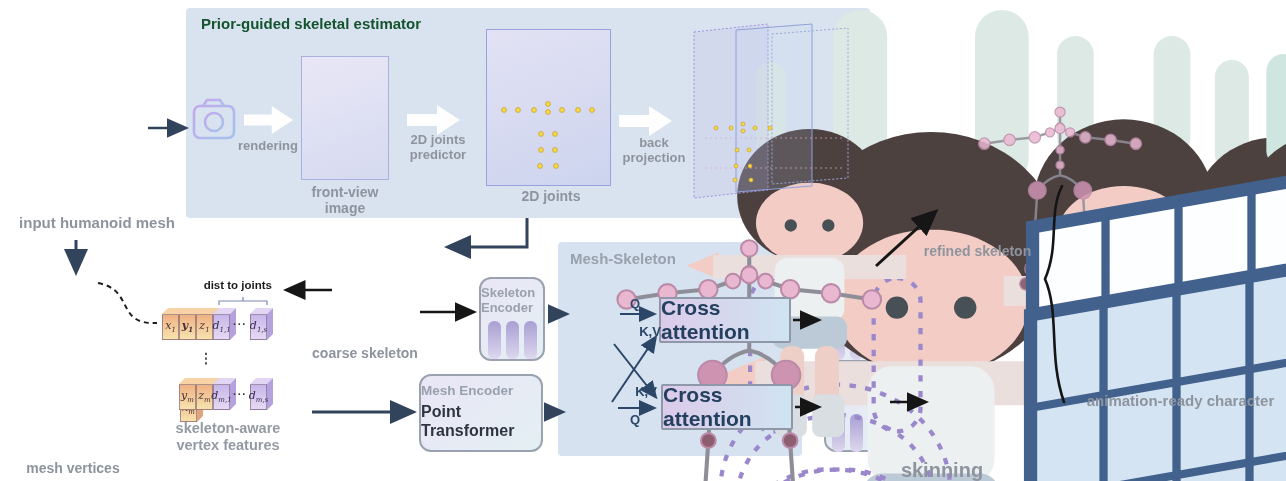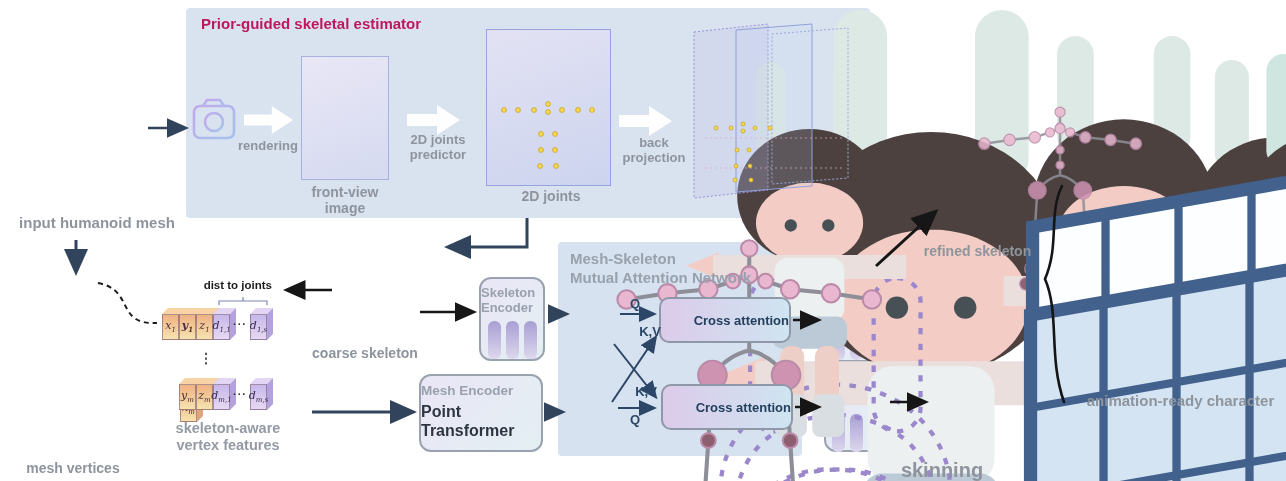--- a/index.html
+++ b/index.html
@@ -1,29 +1,29 @@
 <!DOCTYPE html>
 <html><head>
 <meta charset="utf-8">
 <style>
   html,body{margin:0;padding:0;background:#fff;}
   #stage{position:relative;width:1286px;height:481px;background:#ffffff;overflow:hidden;
          font-family:"Liberation Sans",sans-serif;}
   .panel{position:absolute;border-radius:4px;}
   .lbl{position:absolute;font-weight:bold;color:#8e949d;text-align:center;line-height:1.15;}
-  .ttl{position:absolute;font-weight:bold;color:#be185d;font-size:15px;line-height:1.25;}
+  .ttl{position:absolute;font-weight:bold;color:#14532d;font-size:15px;line-height:1.25;}
   .box{position:absolute;border:2px solid #9aa2b0;border-radius:12px;
        background:linear-gradient(135deg,#eae6f6,#e3eff3);text-align:left;box-sizing:border-box;}
   .box .bt{font-size:13px;font-weight:bold;color:#9aa1ae;line-height:1.15;margin-top:7px;}
   .bars{display:flex;justify-content:center;gap:5px;margin-top:5px;}
   .bars i{display:block;width:13px;height:38px;border-radius:6px;
           background:linear-gradient(180deg,#a89fd3,#ddd7ee);}
-  .cross{position:absolute;border:2px solid #8f98a8;border-radius:10px;box-sizing:border-box;
-         background:linear-gradient(90deg,#dccbea,#cfe4f1);display:flex;align-items:center;justify-content:flex-end;
-         font-size:13px;font-weight:bold;color:#23405e;}
+  .cross{position:absolute;border:2px solid #8f98a8;border-radius:2px;box-sizing:border-box;
+         background:linear-gradient(90deg,#dccbea,#cfe4f1);display:flex;align-items:center;justify-content:center;
+         font-size:21px;font-weight:bold;color:#23405e;}
   .frame{position:absolute;box-sizing:border-box;}
   .qkv{position:absolute;font-size:13px;font-weight:bold;color:#2c4668;text-align:center;}
   
   .cube{position:absolute;width:17px;height:26px;}
   .cube .face{position:absolute;left:0;top:0;width:17px;height:26px;border:0.5px solid rgba(110,80,110,.55);
               display:flex;align-items:center;justify-content:center;box-sizing:border-box;}
   .cube .top{position:absolute;left:0;top:-6px;width:23px;height:6px;
              clip-path:polygon(6px 0,23px 0,17px 6px,0 6px);}
   .cube .side{position:absolute;left:17px;top:-6px;width:6px;height:32px;
               clip-path:polygon(0 6px,6px 0,6px 26px,0 32px);}
@@ -327,21 +327,21 @@
 
   <div class="lbl z3" style="left:300px;top:345px;width:130px;font-size:14px;">coarse skeleton</div>
   <div class="lbl z3" style="left:915px;top:243px;width:125px;font-size:14px;">refined skeleton</div>
 
   <div class="lbl z3" style="left:196px;top:279px;width:76px;font-size:11.5px;color:#1c1c1c;text-align:right;">dist to joints</div>
   <div class="lbl z3" style="left:158px;top:420px;width:140px;font-size:14.5px;color:#949aa3;">
     <span>skeleton-aware</span><br><span>vertex features</span>
   </div>
 
   <div class="ttl z3" style="left:570px;top:250px;color:#98a1ad;">
-    <span>Mesh-Skeleton</span><br><span>Mutual Attention Network</span>
+    <span>Mesh-Skeleton</span><br>
   </div>
 
   <div class="qkv z3" style="left:626px;top:296px;width:18px;">Q</div>
   <div class="qkv z3" style="left:634px;top:324px;width:32px;">K,V</div>
   <div class="qkv z3" style="left:630px;top:384px;width:32px;">K,V</div>
   <div class="qkv z3" style="left:626px;top:412px;width:18px;">Q</div>
 
   <div class="lbl z3" style="left:872px;top:459px;width:140px;font-size:20px;">skinning weights</div>
   <div class="lbl z3" style="left:1078px;top:392px;width:205px;font-size:15px;">animation-ready character</div>
 

